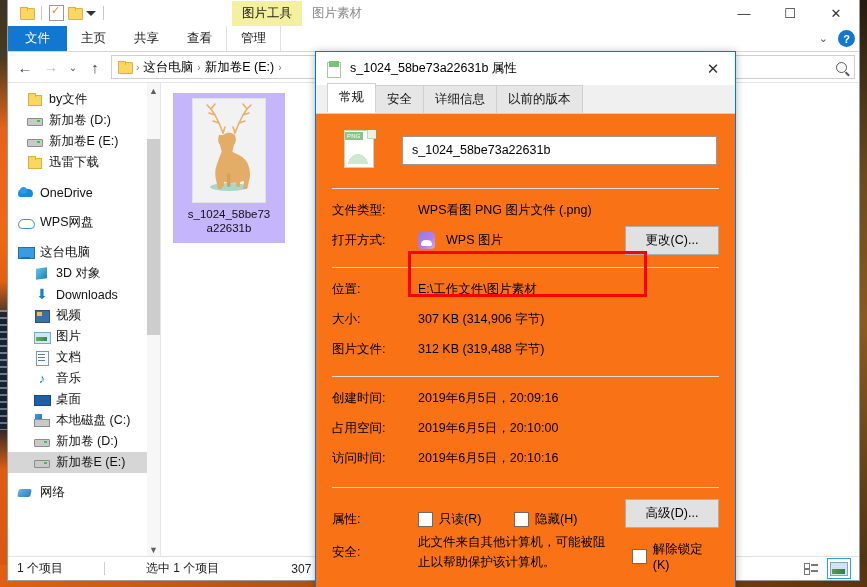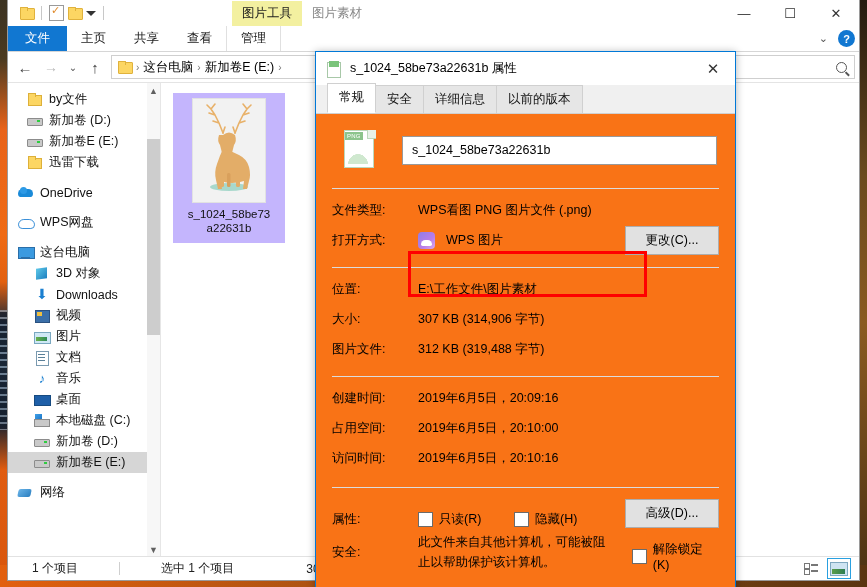--- a/index.html
+++ b/index.html
@@ -122,21 +122,21 @@
 
   .content{flex:1;position:relative;background:#fff;padding:10px 0 0 12px;}
   .file-tile{width:104px;padding:6px 4px 8px;background:#c4b5fd;text-align:center;}
   .thumb-img{width:72px;height:103px;background:#f2f2f2;margin:0 auto;position:relative;overflow:hidden;
     box-shadow:0 0 0 1px #e2e2e2;}
   .file-label{font-size:11.5px;color:#111;line-height:14px;margin-top:5px;word-break:break-all;}
 
   .statusbar{position:absolute;left:0;bottom:0;width:851px;height:23px;border-top:1px solid #e2e2e2;
     background:#fff;display:flex;align-items:center;font-size:12px;color:#222;}
   .sb-sep{width:1px;height:13px;background:#cfcfcf;margin:0 9px;}
-  .sb-left{display:flex;align-items:center;padding-left:24px;gap:32px;}
+  .sb-left{display:flex;align-items:center;padding-left:9px;gap:32px;}
   .sb-right{position:absolute;right:8px;display:flex;align-items:center;gap:5px;}
   .vb{width:22px;height:19px;display:flex;align-items:center;justify-content:center;}
   .vb.sel{border:1.5px solid #29a0e0;}
   .vb-list{width:14px;height:11px;position:relative;}
   .vb-list:before{content:"";position:absolute;left:0;top:0;width:4px;height:4px;border:1px solid #777;
     box-shadow:0 6px 0 -1px #fff, 0 6px 0 #777;}
   .vb-list:after{content:"";position:absolute;left:7px;top:1px;width:7px;height:1.5px;background:#777;
     box-shadow:0 6px 0 #777;}
   .vb-thumb{width:16px;height:12px;background:#cfe4f2;border:1px solid #7fa8c0;position:relative;}
   .vb-thumb:after{content:"";position:absolute;left:1px;bottom:1px;width:13px;height:5px;

